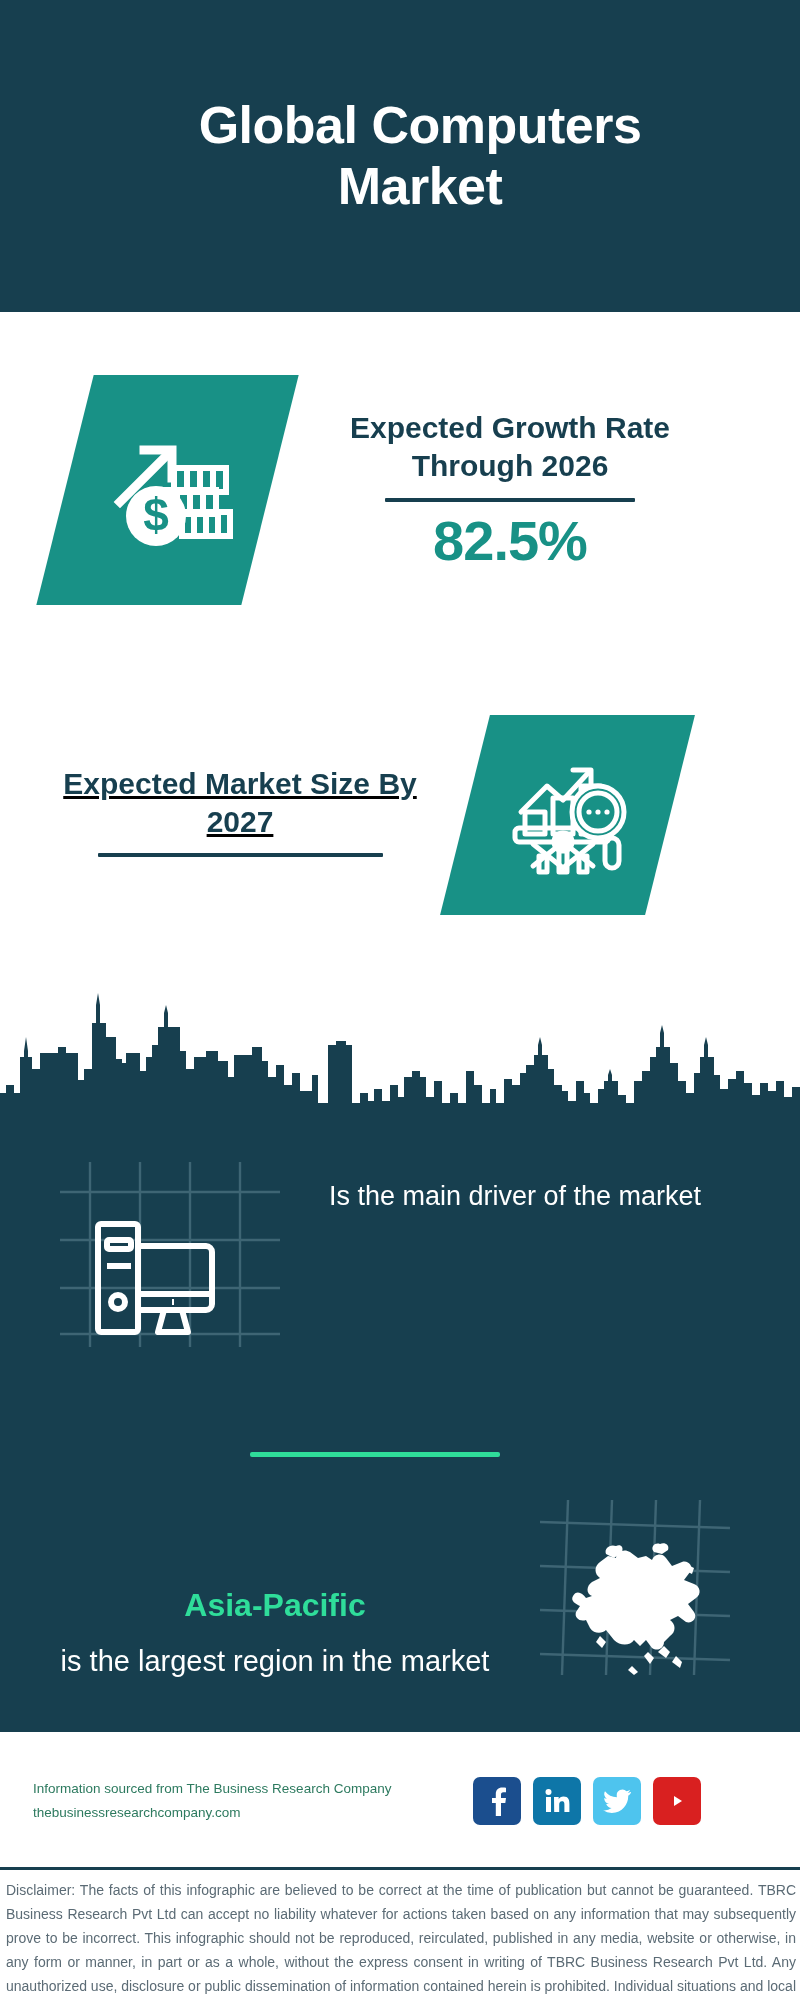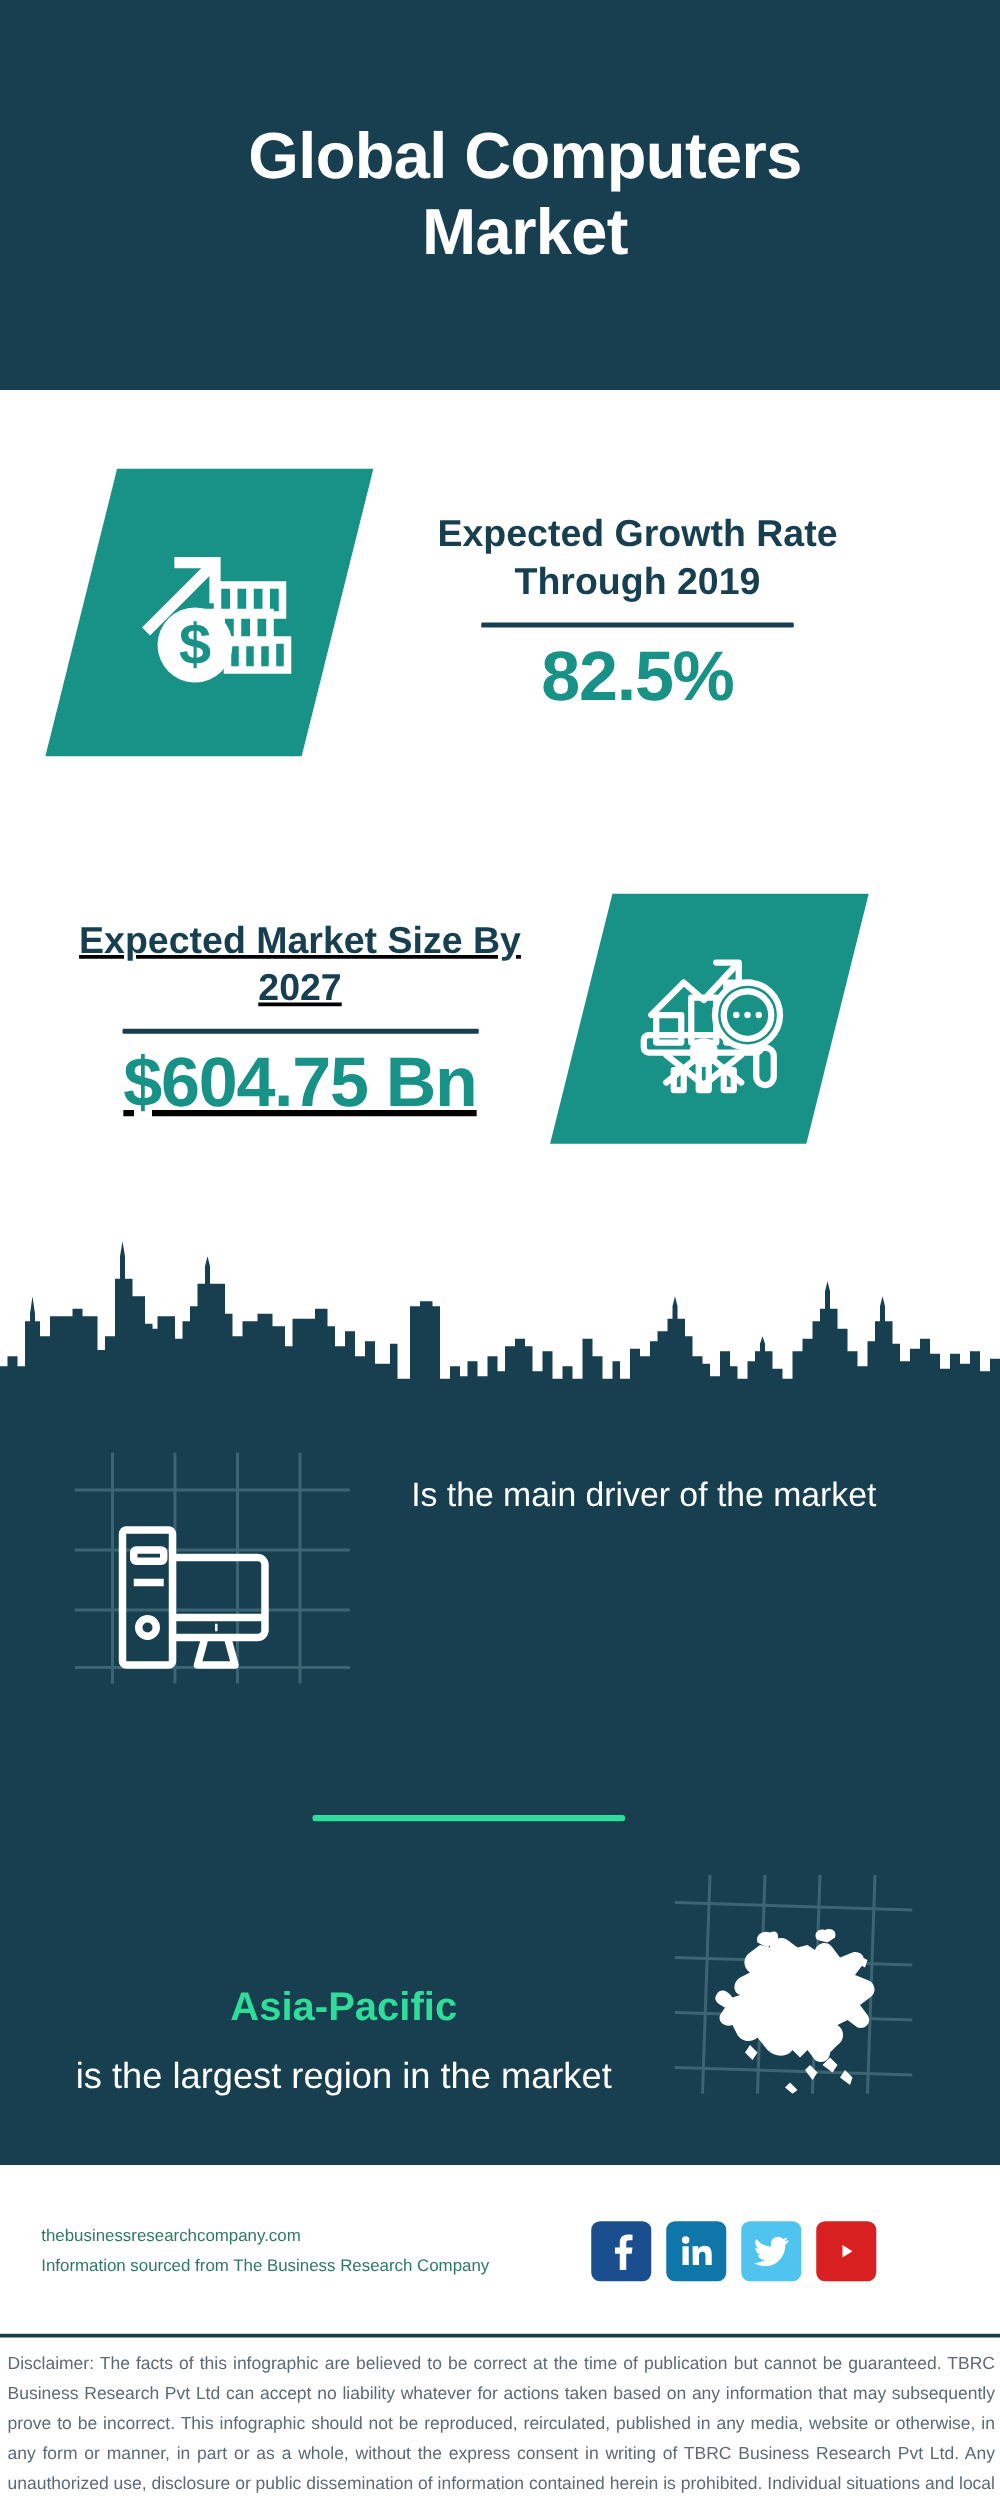--- a/index.html
+++ b/index.html
@@ -138,31 +138,30 @@
             <line x1="96" y1="92" x2="96" y2="116"></line>
             <line x1="108" y1="92" x2="108" y2="116"></line>
             <line x1="120" y1="92" x2="120" y2="116"></line>
           </g>
           <circle cx="58" cy="96" r="30" fill="#ffffff"></circle>
           <text x="58" y="111" font-family="Liberation Sans, sans-serif" font-size="46" font-weight="bold" fill="#189186" text-anchor="middle">$</text>
         </svg>
       </div>
     </div>
     <div class="stat-text" id="growth-text">
-      <div class="stat-label">Expected Growth Rate Through 2019</div>
+      <div class="stat-label">Expected Growth Rate Through 2026</div>
       <div class="stat-rule"></div>
       <div class="stat-value">82.5%</div>
     </div>
   </div>
 
   <div class="stat-row" id="size-row">
     <div class="stat-text" id="size-text">
       <div class="stat-label">Expected Market Size By 2027</div>
       <div class="stat-rule"></div>
-      <div class="stat-value">$604.75 Bn</div>
     </div>
     <div class="para" id="size-para">
       <div class="ic">
         <svg width="130" height="130" viewBox="0 0 130 130">
           <g fill="none" stroke="#ffffff" stroke-width="5" stroke-linecap="round" stroke-linejoin="round">
             <path d="M18 62 L44 36 L60 50 L86 22"></path>
             <path d="M70 20 L88 20 L88 38"></path>
             <rect x="22" y="62" width="20" height="22"></rect>
             <rect x="50" y="48" width="20" height="36"></rect>
             <rect x="78" y="36" width="20" height="48"></rect>
@@ -261,22 +260,22 @@
         <path d="M146 64 L154 68 L152 74 L144 70 Z"></path>
         <path d="M92 166 L98 172 L94 175 L88 170 Z"></path>
       </g>
     </svg>
   </div>
 
   <div class="footer-gap"></div>
 
   <div class="footer">
     <div class="footer-text">
+      <div>Information sourced from The Business Research Company</div>
       <div>thebusinessresearchcompany.com</div>
-      <div>Information sourced from The Business Research Company</div>
     </div>
     <div class="socials">
       <div class="social" style="background:#1b4e8e;">
         <svg width="26" height="30" viewBox="0 0 26 30">
             <path fill="#fff" d="M17 30V17h4.3l.7-5H17V8.7c0-1.5.4-2.5 2.5-2.5H22V1.7C21.6 1.6 20 1.5 18.2 1.5c-3.8 0-6.4 2.3-6.4 6.6V12H8v5h3.8v13z"></path>
           </svg>
       </div>
       <div class="social" style="background:#0e76a8;">
         <svg width="28" height="28" viewBox="0 0 28 28">
             <g fill="#fff">

